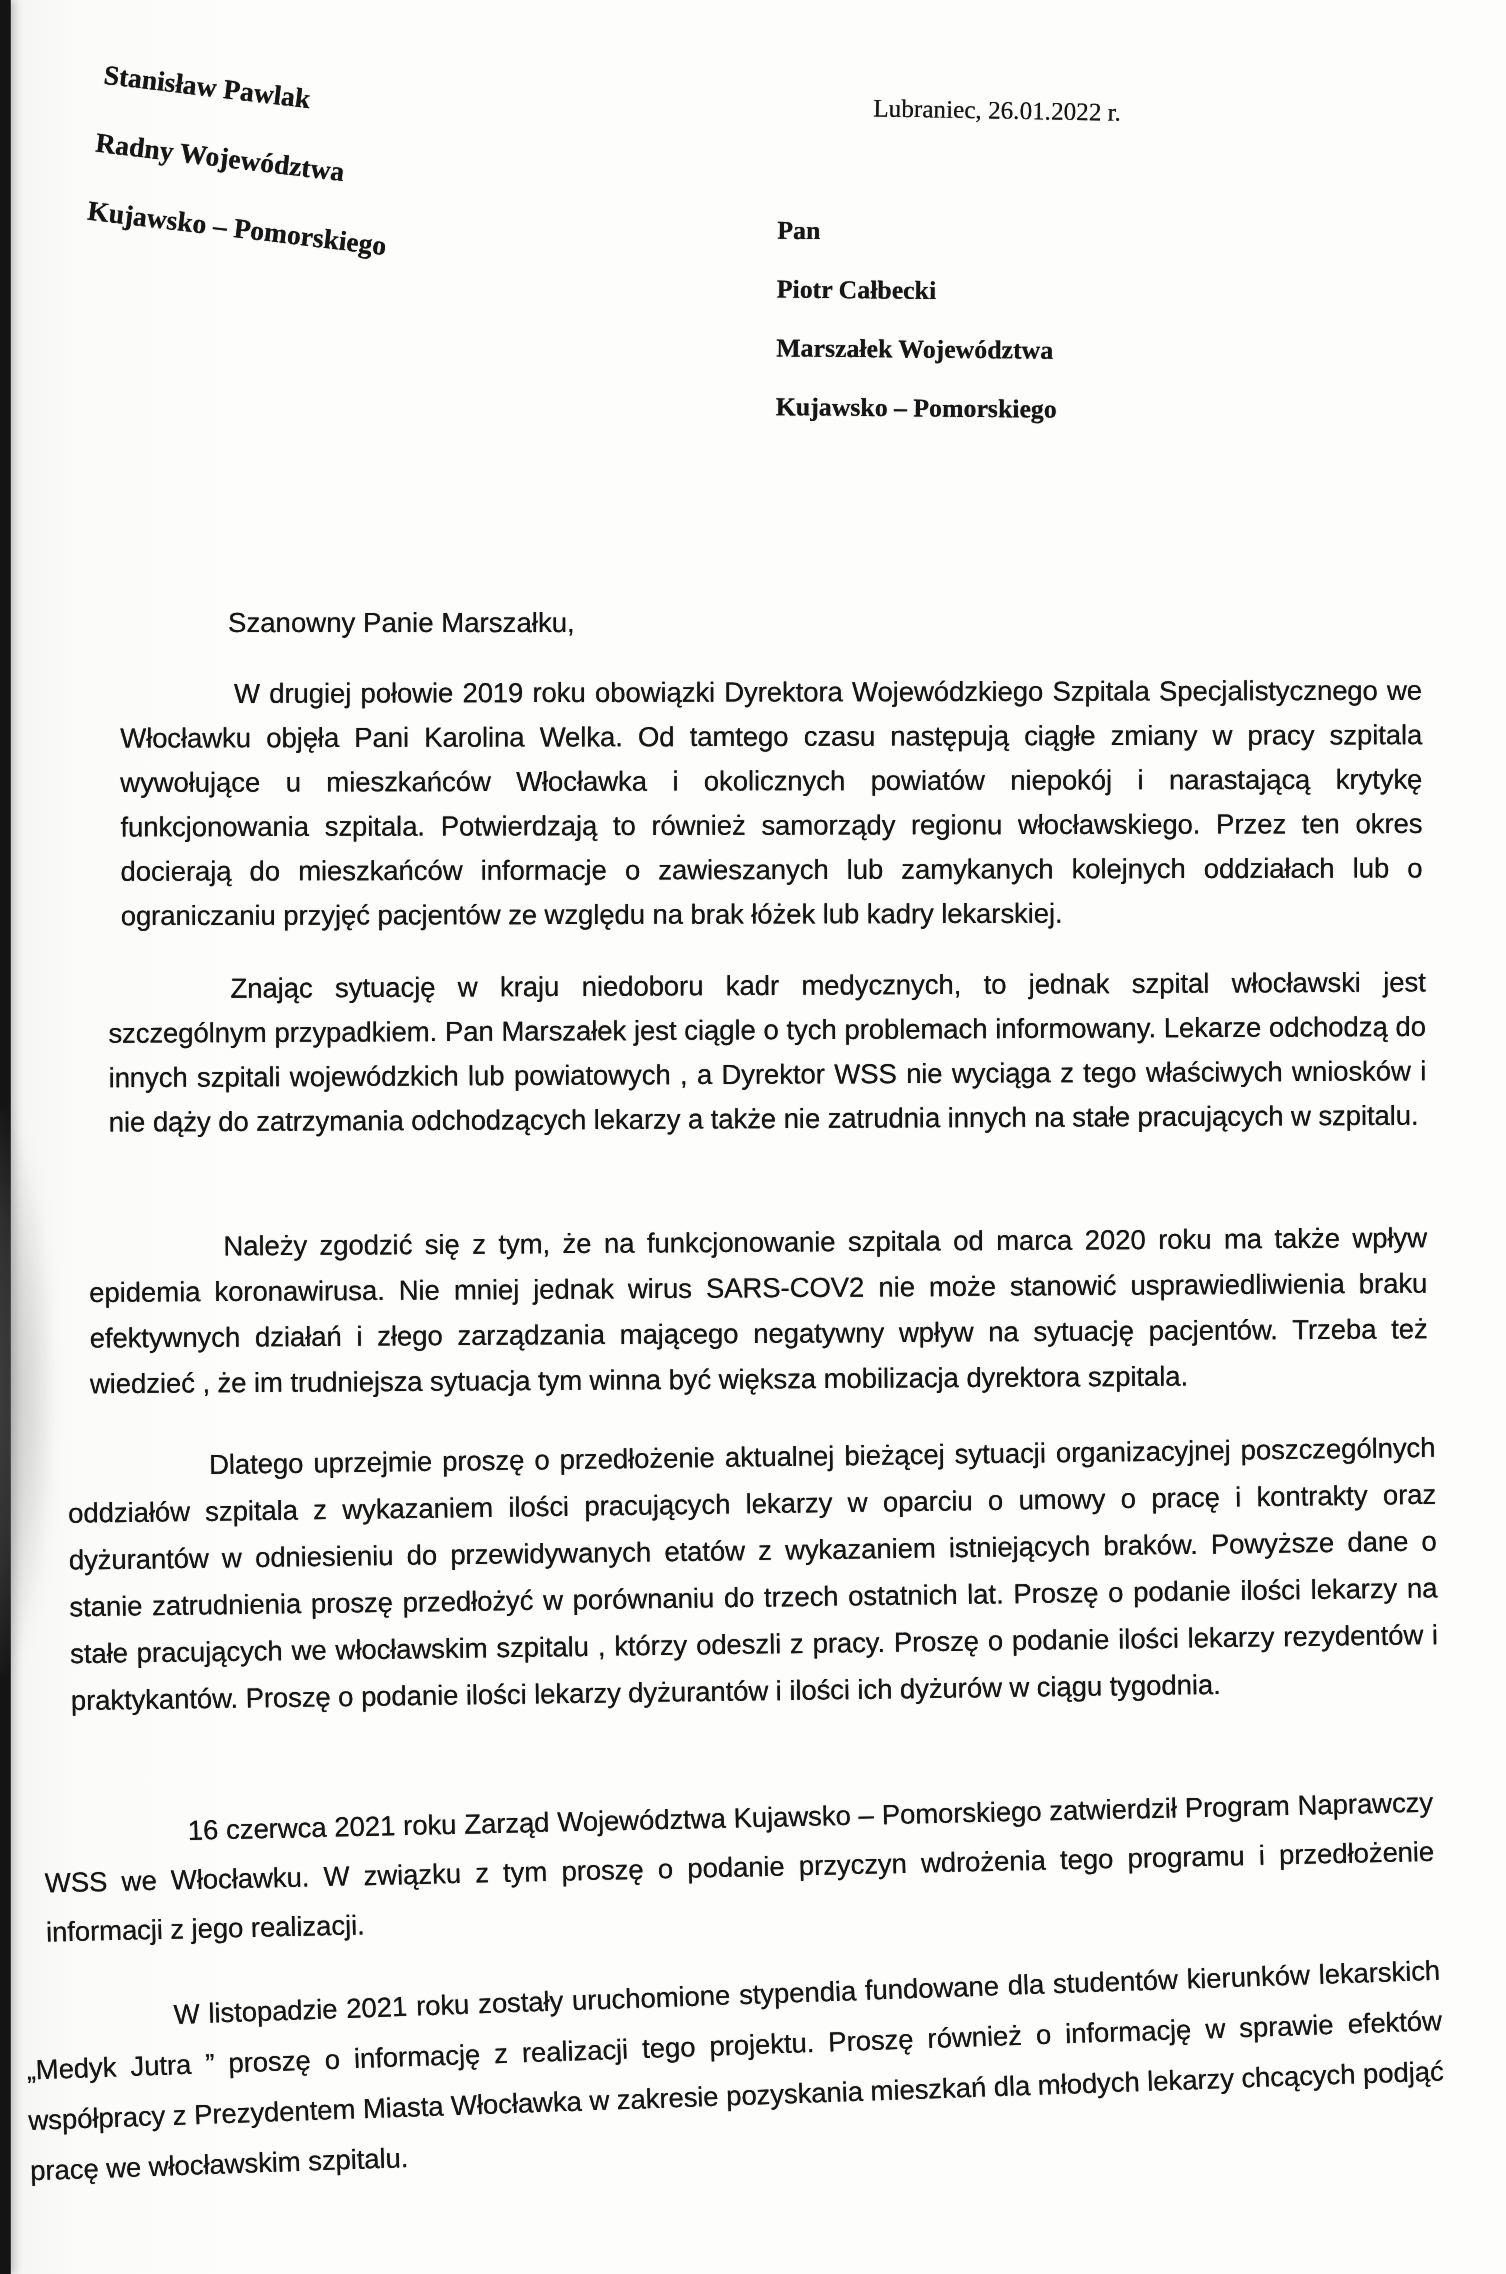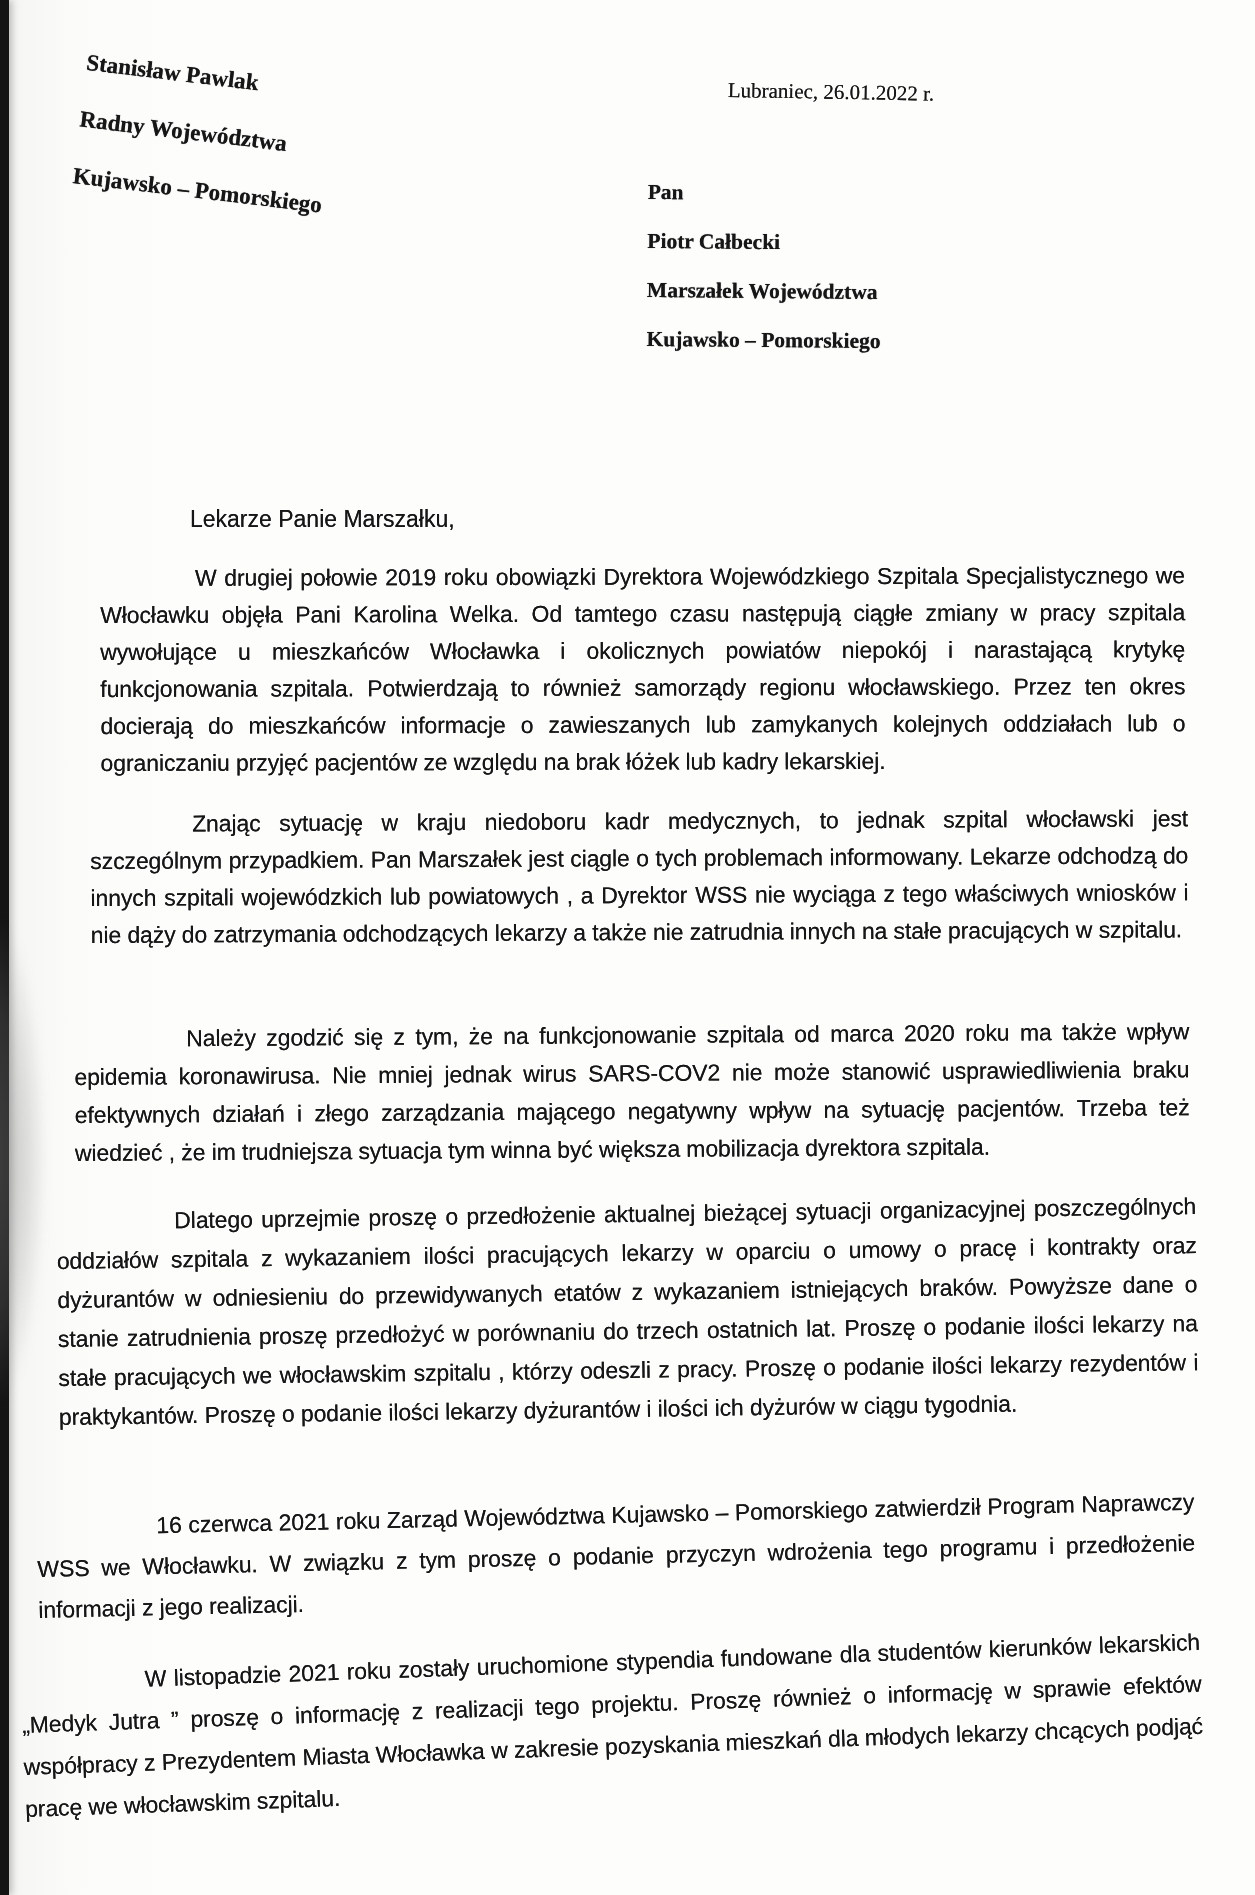--- a/index.html
+++ b/index.html
@@ -80,21 +80,21 @@
 
   <div class="dateline">Lubraniec, 26.01.2022 r.</div>
 
   <div class="recipient">
     <div>Pan</div>
     <div>Piotr Całbecki</div>
     <div>Marszałek Województwa</div>
     <div>Kujawsko – Pomorskiego</div>
   </div>
 
-  <div class="salutation">Lekarze Panie Marszałku,</div>
+  <div class="salutation">Szanowny Panie Marszałku,</div>
 
   <div class="para p1">W drugiej połowie 2019 roku obowiązki Dyrektora Wojewódzkiego Szpitala Specjalistycznego we Włocławku objęła Pani Karolina Welka. Od tamtego czasu następują ciągłe zmiany w pracy szpitala wywołujące u mieszkańców Włocławka i okolicznych powiatów niepokój i narastającą krytykę funkcjonowania szpitala. Potwierdzają to również samorządy regionu włocławskiego. Przez ten okres docierają do mieszkańców informacje o zawieszanych lub zamykanych kolejnych oddziałach lub o ograniczaniu przyjęć pacjentów ze względu na brak łóżek lub kadry lekarskiej.</div>
   <div class="para p2">Znając sytuację w kraju niedoboru kadr medycznych, to jednak szpital włocławski jest szczególnym przypadkiem. Pan Marszałek jest ciągle o tych problemach informowany. Lekarze odchodzą do innych szpitali wojewódzkich lub powiatowych , a Dyrektor WSS nie wyciąga z tego właściwych wniosków i nie dąży do zatrzymania odchodzących lekarzy a także nie zatrudnia innych na stałe pracujących w szpitalu.</div>
   <div class="para p3">Należy zgodzić się z tym, że na funkcjonowanie szpitala od marca 2020 roku ma także wpływ epidemia koronawirusa. Nie mniej jednak wirus SARS-COV2 nie może stanowić usprawiedliwienia braku efektywnych działań i złego zarządzania mającego negatywny wpływ na sytuację pacjentów. Trzeba też wiedzieć , że im trudniejsza sytuacja tym winna być większa mobilizacja dyrektora szpitala.</div>
   <div class="para p4">Dlatego uprzejmie proszę o przedłożenie aktualnej bieżącej sytuacji organizacyjnej poszczególnych oddziałów szpitala z wykazaniem ilości pracujących lekarzy w oparciu o umowy o pracę i kontrakty oraz dyżurantów w odniesieniu do przewidywanych etatów z wykazaniem istniejących braków. Powyższe dane o stanie zatrudnienia proszę przedłożyć w porównaniu do trzech ostatnich lat. Proszę o podanie ilości lekarzy na stałe pracujących we włocławskim szpitalu , którzy odeszli z pracy. Proszę o podanie ilości lekarzy rezydentów i praktykantów. Proszę o podanie ilości lekarzy dyżurantów i ilości ich dyżurów w ciągu tygodnia.</div>
   <div class="para p5">16 czerwca 2021 roku Zarząd Województwa Kujawsko – Pomorskiego zatwierdził Program Naprawczy WSS we Włocławku. W związku z tym proszę o podanie przyczyn wdrożenia tego programu i przedłożenie informacji z jego realizacji.</div>
   <div class="para p6">W listopadzie 2021 roku zostały uruchomione stypendia fundowane dla studentów kierunków lekarskich „Medyk Jutra ” proszę o informację z realizacji tego projektu. Proszę również o informację w sprawie efektów współpracy z Prezydentem Miasta Włocławka w zakresie pozyskania mieszkań dla młodych lekarzy chcących podjąć pracę we włocławskim szpitalu.</div>
 
 </div>
 

